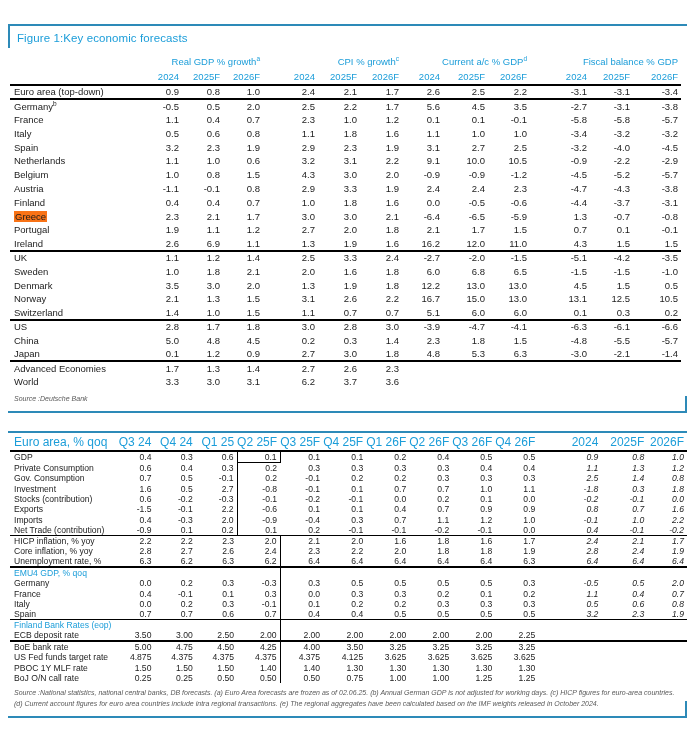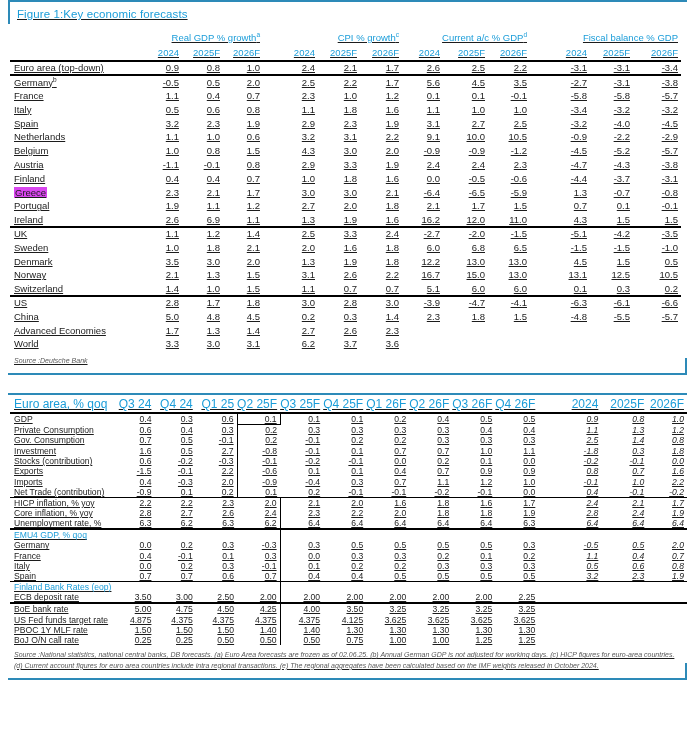--- a/index.html
+++ b/index.html
@@ -1,38 +1,38 @@
 <!DOCTYPE html>
 <html><head>
 <meta charset="utf-8">
 <style>
   * { margin:0; padding:0; box-sizing:border-box; }
   html,body { width:694px; height:736px; background:#fff; overflow:hidden;
     font-family:"Liberation Sans","DejaVu Sans",sans-serif; color:#1c1c1c; }
-  .page { padding:0 7px 0 8px;text-decoration:underline; }
+  .page { padding:24px 7px 0 8px; }
 
   .figure { position:relative; width:679px;
     border-top:2px solid #2d8ab8; border-bottom:2px solid #2d8ab8; padding-bottom:2px; }
   .figure::after { content:""; position:absolute; right:0; bottom:0; height:15px; width:0;
     border-right:2px solid #2d8ab8; }
   .fig-title { border-left:2px solid #2d8ab8; color:#1b9dd9; font-size:11.5px;
     padding:6px 0 4px 7px; letter-spacing:.1px; }
 
   table { border-collapse:collapse; table-layout:fixed; margin-left:2px; }
   th,td { font-weight:normal; text-align:right; padding:0 3px 0 0; white-space:nowrap; overflow:visible; }
   th.lbl, td.lbl { text-align:left; padding-left:4px; padding-right:0; }
 
   
   .f1 table { margin-top:5px; }
   .f1 thead th { color:#1b9dd9; font-size:9.5px; height:16px; vertical-align:bottom; padding-bottom:2px; }
   .f1 thead tr.years th { border-bottom:2.5px solid #000; }
   .f1 tbody td { font-size:9.5px; height:13.8px; }
   .f1 tr.sep td { border-bottom:2.5px solid #000; }
   sup { font-size:6.5px; vertical-align:super; line-height:0; }
-  .hl { background:#d946ef; padding:0 1px; }
+  .hl { background:#f97316; padding:0 1px; }
 
   
   .f2 table { margin-top:2px; }
   .f2 thead th { color:#1b9dd9; font-size:12px; height:13px; vertical-align:bottom;
     border-bottom:2.5px solid #000; padding-bottom:1px; }
   .f2 tbody td { font-size:8.6px; height:10.35px; }
   .f2 td.it { font-style:italic; }
   .f2 td.section { color:#1b9dd9; }
   .f2 td.dl { border-left:1.5px solid #000; }
   .f2 td.boxcell { border-left:1.5px solid #000; border-right:1.5px solid #000; border-bottom:1.5px solid #000; }
@@ -367,20 +367,35 @@
             <td>4.5</td>
             <td>0.2</td>
             <td>0.3</td>
             <td>1.4</td>
             <td>2.3</td>
             <td>1.8</td>
             <td>1.5</td>
             <td>-4.8</td>
             <td>-5.5</td>
             <td>-5.7</td>
+          </tr>
+          <tr class="sep">
+            <td class="lbl"><span>Japan</span></td>
+            <td>0.1</td>
+            <td>1.2</td>
+            <td>0.9</td>
+            <td>2.7</td>
+            <td>3.0</td>
+            <td>1.8</td>
+            <td>4.8</td>
+            <td>5.3</td>
+            <td>6.3</td>
+            <td>-3.0</td>
+            <td>-2.1</td>
+            <td>-1.4</td>
           </tr>
           <tr>
             <td class="lbl"><span>Advanced Economies</span></td>
             <td>1.7</td>
             <td>1.3</td>
             <td>1.4</td>
             <td>2.7</td>
             <td>2.6</td>
             <td>2.3</td>
             <td></td>

